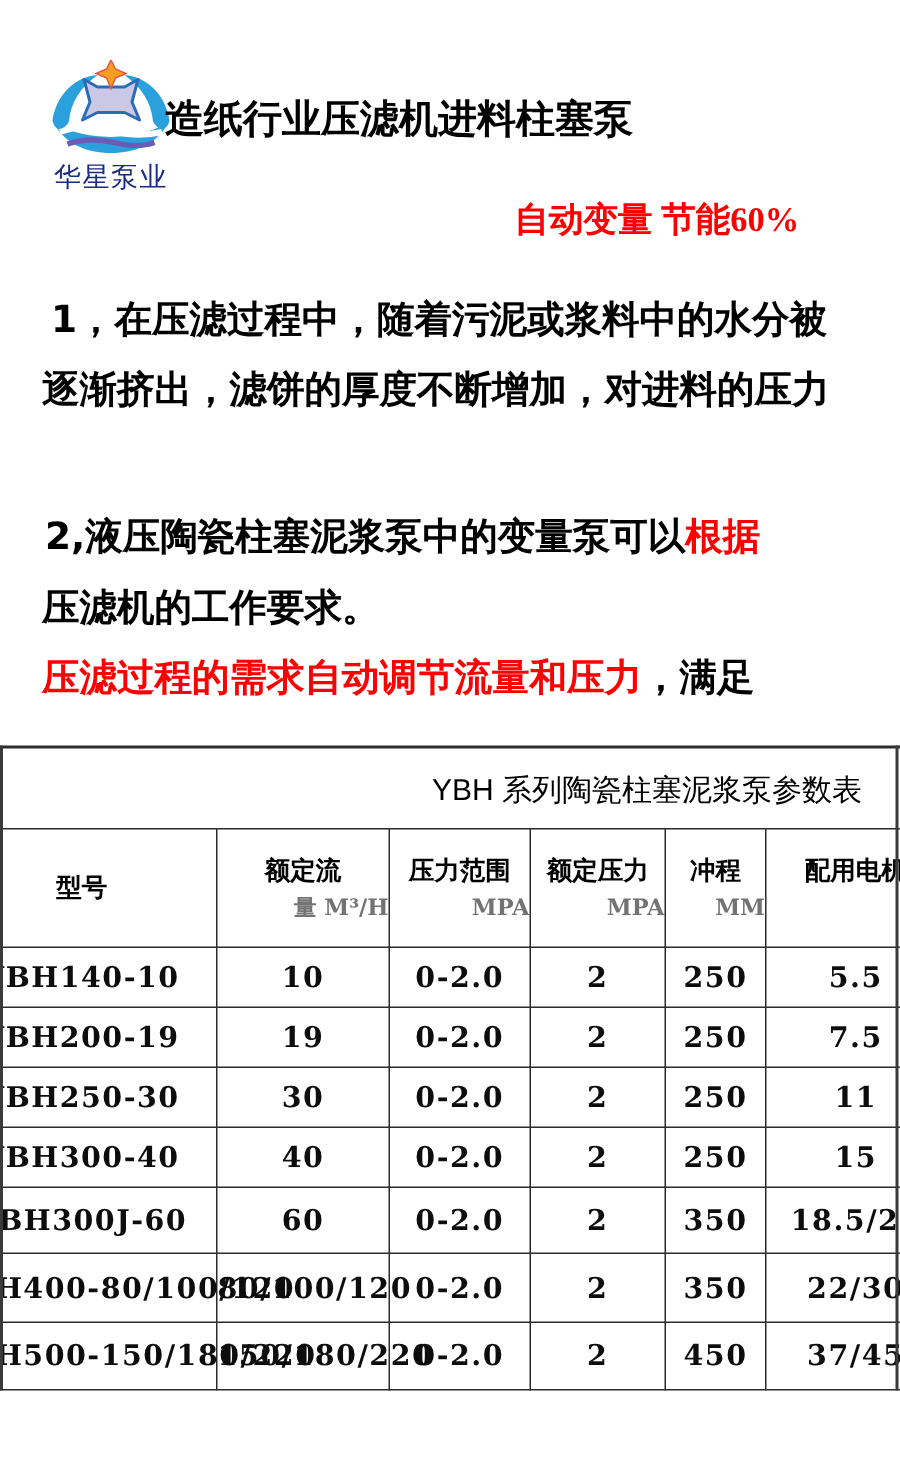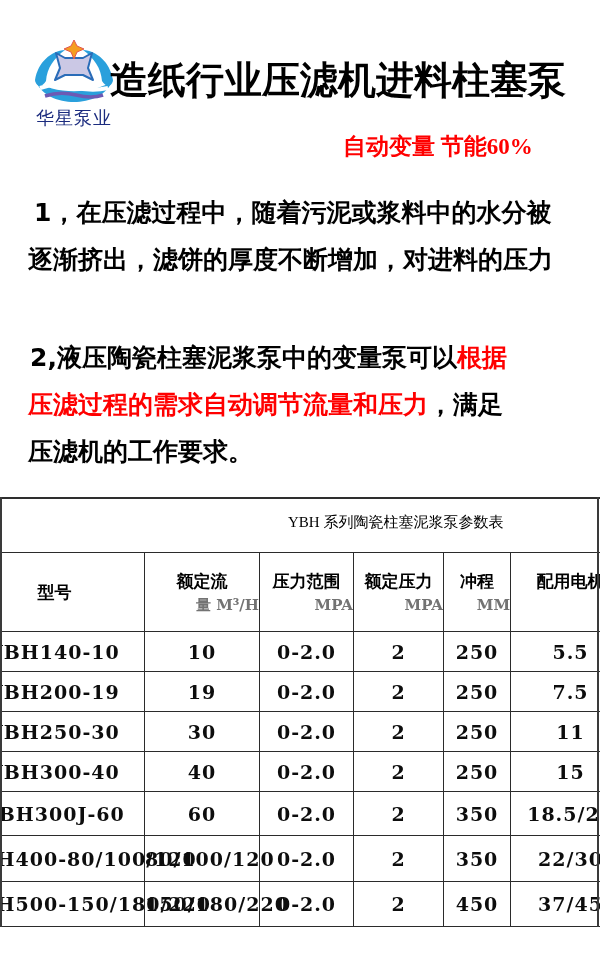--- a/index.html
+++ b/index.html
@@ -6,21 +6,21 @@
   .page{position:relative;width:600px;height:974px;background:#ffffff;overflow:hidden;
         font-family:"DejaVu Sans","Liberation Sans",sans-serif;}
 
   
   .logo{position:absolute;left:30px;top:40px;width:88px;}
   .logo svg{display:block;margin:0 auto;}
   .logo-text{margin-top:2px;text-align:center;font-size:18px;font-weight:400;
              color:#1B2B7E;letter-spacing:1px;white-space:nowrap;}
 
   
-  .title{position:absolute;left:110px;top:56px;margin:0;font-size:38px;line-height:48px;
+  .title{position:absolute;left:110px;top:56px;margin:0;font-size:26px;line-height:48px;
          font-weight:900;color:#000;white-space:nowrap;letter-spacing:0;}
   .slogan{position:absolute;left:343px;top:131px;font-size:23px;font-weight:900;
           color:#FF0000;white-space:nowrap;font-family:Liberation Serif, serif;}
 
   
   .para{position:absolute;left:28px;width:560px;font-size:25px;font-weight:700;
         color:#000;line-height:47px;}
   .para1{top:189px;}
   .para2{top:334px;}
   .pline{white-space:nowrap;}
@@ -28,22 +28,22 @@
   .ind2{padding-left:2px;}
   .red{color:#FF0000;}
 
   
   .rule{position:absolute;left:0;top:497px;width:600px;height:2px;background:#2e2e2e;}
   .edge{position:absolute;top:497px;height:430px;width:2px;background:#3a3a3a;}
   .edge.left{left:0;}
   .edge.right{left:597px;}
 
   
-  .tcaption{position:absolute;left:288px;top:513px;font-family:Liberation Serif, serif;
-            font-size:15px;color:#000;white-space:nowrap;}
+  .tcaption{position:absolute;left:288px;top:513px;font-family:Liberation Sans, sans-serif;
+            font-size:20px;color:#000;white-space:nowrap;}
   table.spec{position:absolute;left:-36px;top:552px;width:666px;table-layout:fixed;
              border-collapse:collapse;}
   table.spec td,table.spec th{border:1.6px solid #2b2b2b;text-align:center;vertical-align:middle;
              padding:0;overflow:visible;}
   table.spec tr.h{height:79px;}
   table.spec tr.r1,table.spec tr.r2,table.spec tr.r3,table.spec tr.r4{height:40px;}
   table.spec tr.r5{height:44px;}
   table.spec tr.r6{height:46px;}
   table.spec tr.r7{height:45px;}
   .hl1{display:block;font-size:17px;font-weight:900;color:#000;line-height:25px;}
@@ -73,22 +73,22 @@
   <h1 class="title">造纸行业压滤机进料柱塞泵</h1>
   <div class="slogan">自动变量 节能60%</div>
 
   <div class="para para1">
     <div class="pline ind6"><span>1，在压滤过程中，随着污泥或浆料中的水分被</span></div>
     <div class="pline"><span>逐渐挤出，滤饼的厚度不断增加，对进料的压力</span></div>
   </div>
 
   <div class="para para2">
     <div class="pline ind2"><span>2,液压陶瓷柱塞泥浆泵中的变量泵可以</span><span class="red">根据</span></div>
+    <div class="pline"><span>压滤机的工作要求。</span></div>
     <div class="pline"><span class="red">压滤过程的需求自动调节流量和压力</span><span>，满足</span></div>
-    <div class="pline"><span>压滤机的工作要求。</span></div>
   </div>
 
   <div class="rule"></div>
 
   <div class="tcaption">YBH 系列陶瓷柱塞泥浆泵参数表</div>
 
   <table class="spec">
     <colgroup>
       <col style="width:180px">
         <col style="width:115px">

